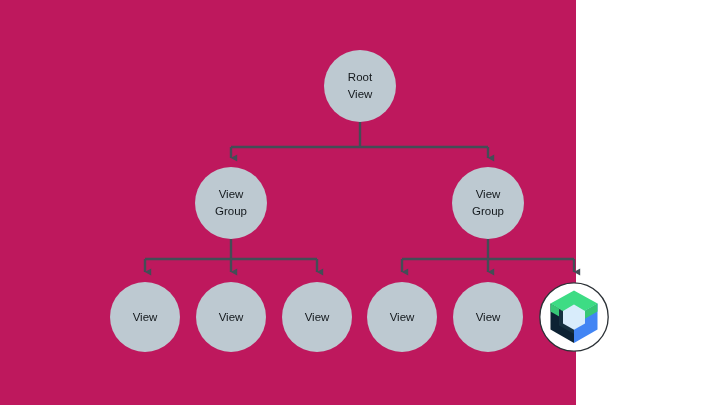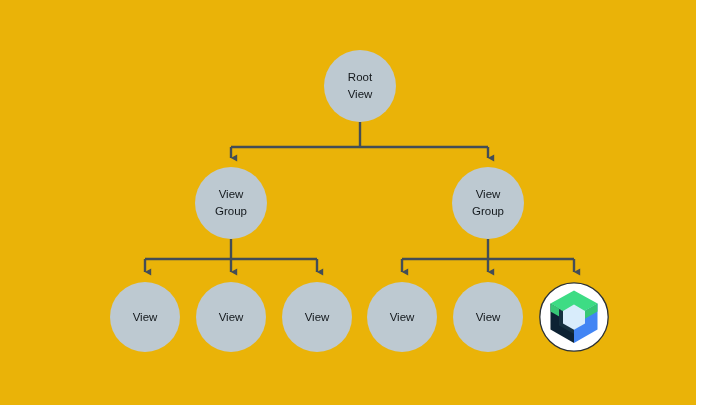--- a/index.html
+++ b/index.html
@@ -8,23 +8,23 @@
     background: #ffffff;
   }
   body {
     width: 720px;
     height: 405px;
     overflow: hidden;
     font-family: "Liberation Sans", sans-serif;
   }
   #diagram-root {
     position: relative;
-    width: 696px;
+    width: 576px;
     height: 405px;
-    background: #eab308;
+    background: #be185d;
   }
   svg.tree-canvas {
     display: block;
     width: 720px;
     height: 405px;
   }
   .node-label {
     font-family: "Liberation Sans", sans-serif;
     font-size: 11.5px;
     fill: #13181c;

